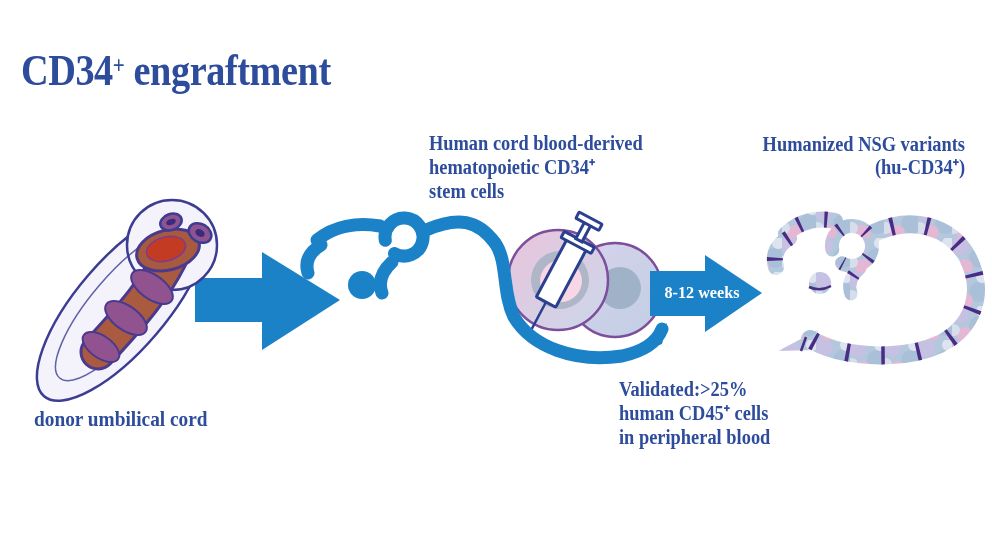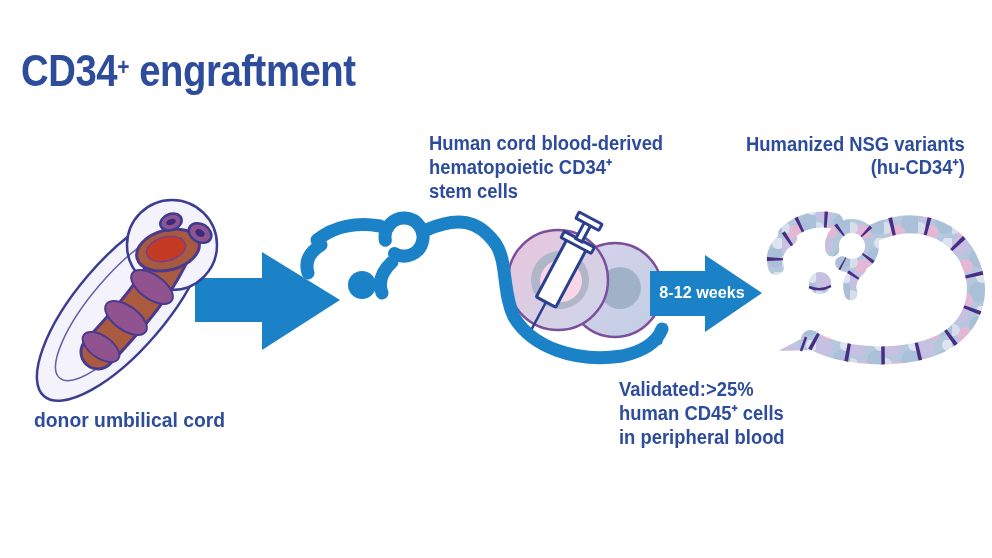--- a/index.html
+++ b/index.html
@@ -1,18 +1,18 @@
 <!DOCTYPE html>
 <html><head>
 <meta charset="utf-8">
 <style>
   html,body{margin:0;padding:0;background:#ffffff;}
   .canvas{
     position:relative;width:992px;height:558px;background:#ffffff;overflow:hidden;
-    font-family:Liberation Sans, sans-serif;
+    font-family:Liberation Serif, serif;
   }
   .art{position:absolute;inset:0;width:992px;height:558px;}
   .txt{position:absolute;color:#2E4C9C;font-weight:bold;line-height:1.2;}
   .page-title{
     left:21px;top:16px;font-size:44px;letter-spacing:-0.5px;
     transform:scaleX(0.87);transform-origin:left top;white-space:nowrap;
   }
   .page-title sup{font-size:0.55em;vertical-align:0.45em;}
   .lbl{font-size:20px;transform:scaleX(0.92);transform-origin:left top;}
   .lbl div{line-height:24px;white-space:nowrap;}

